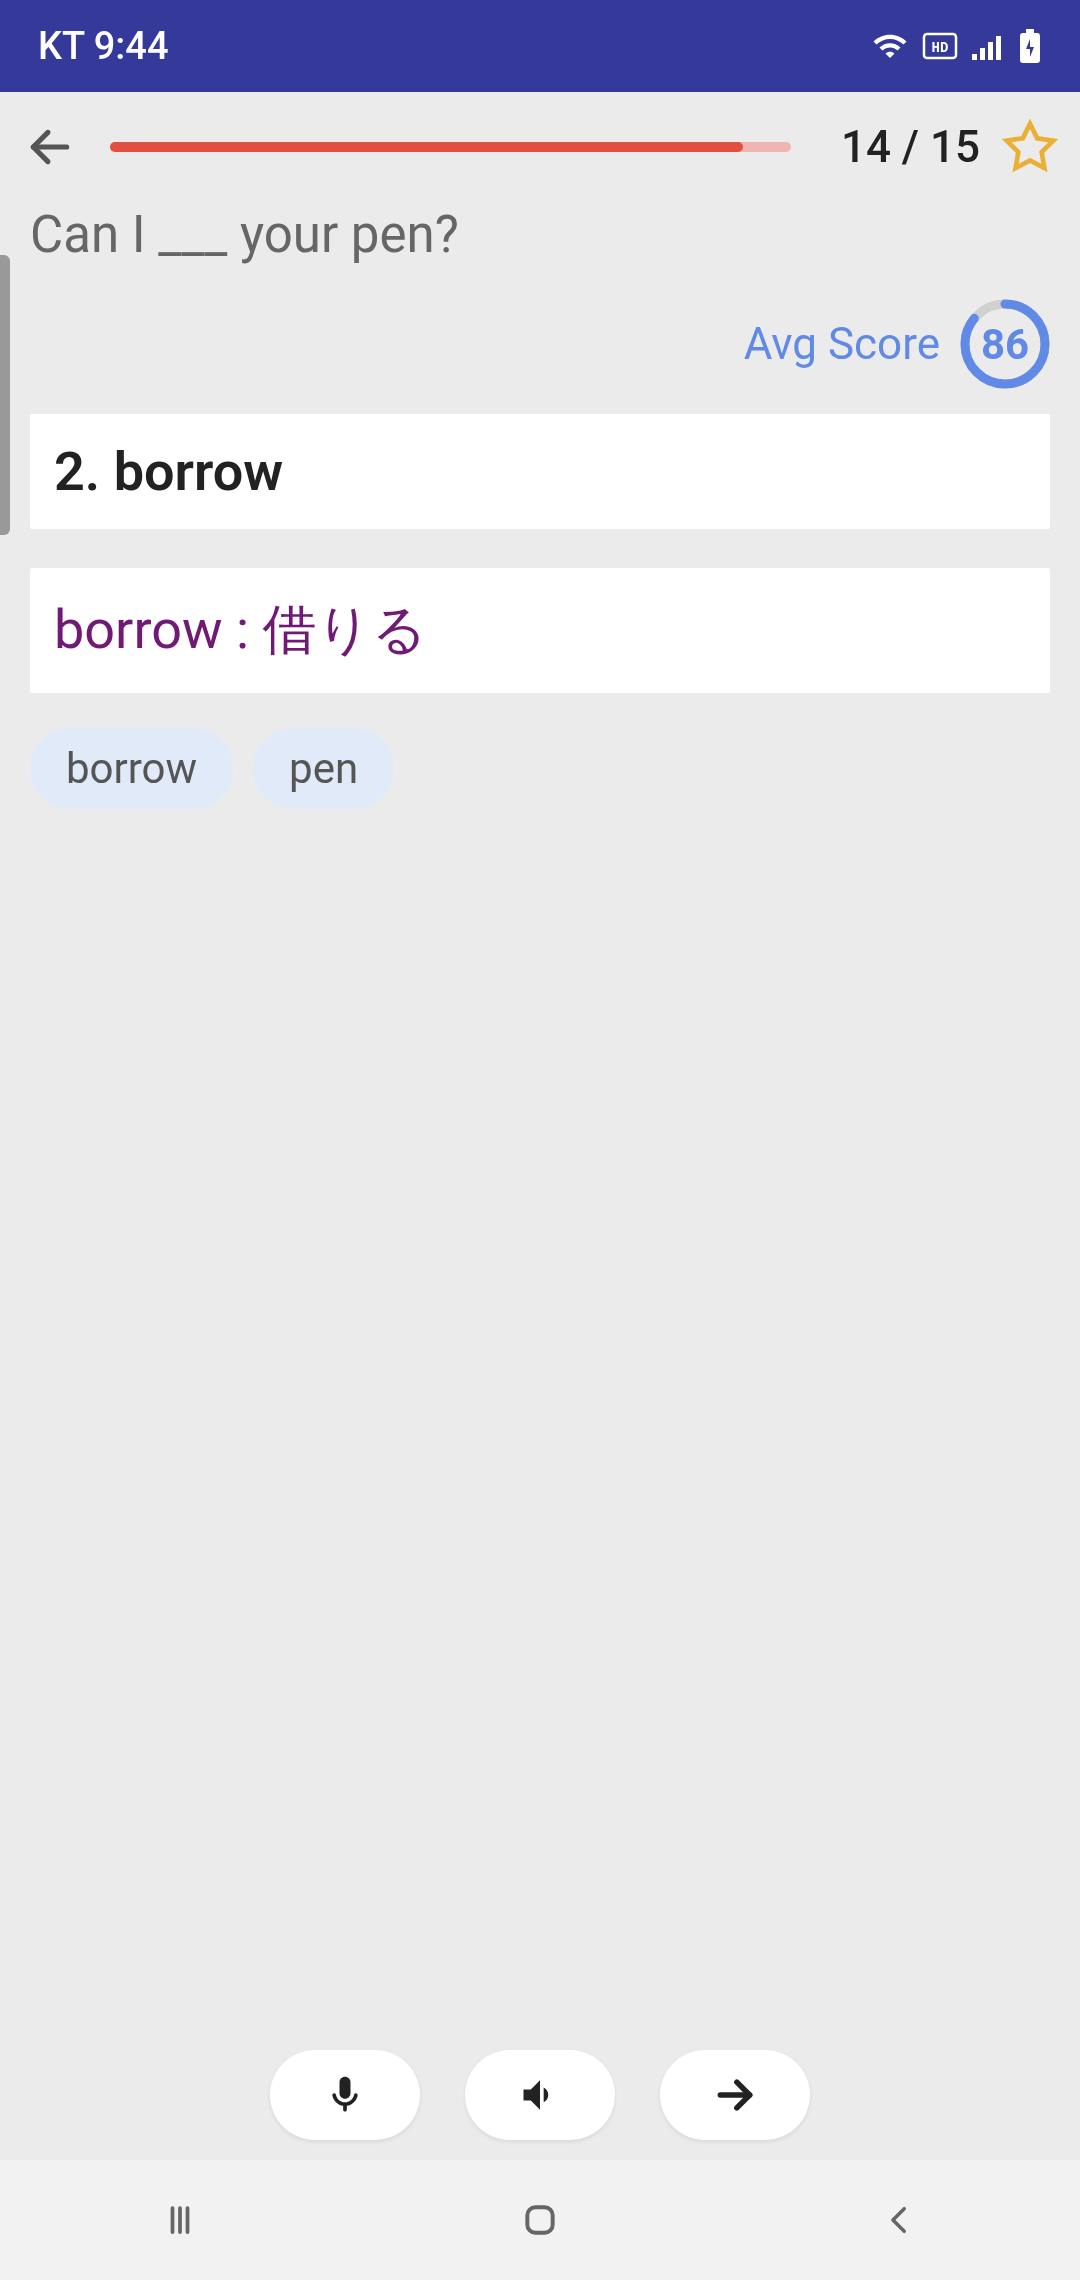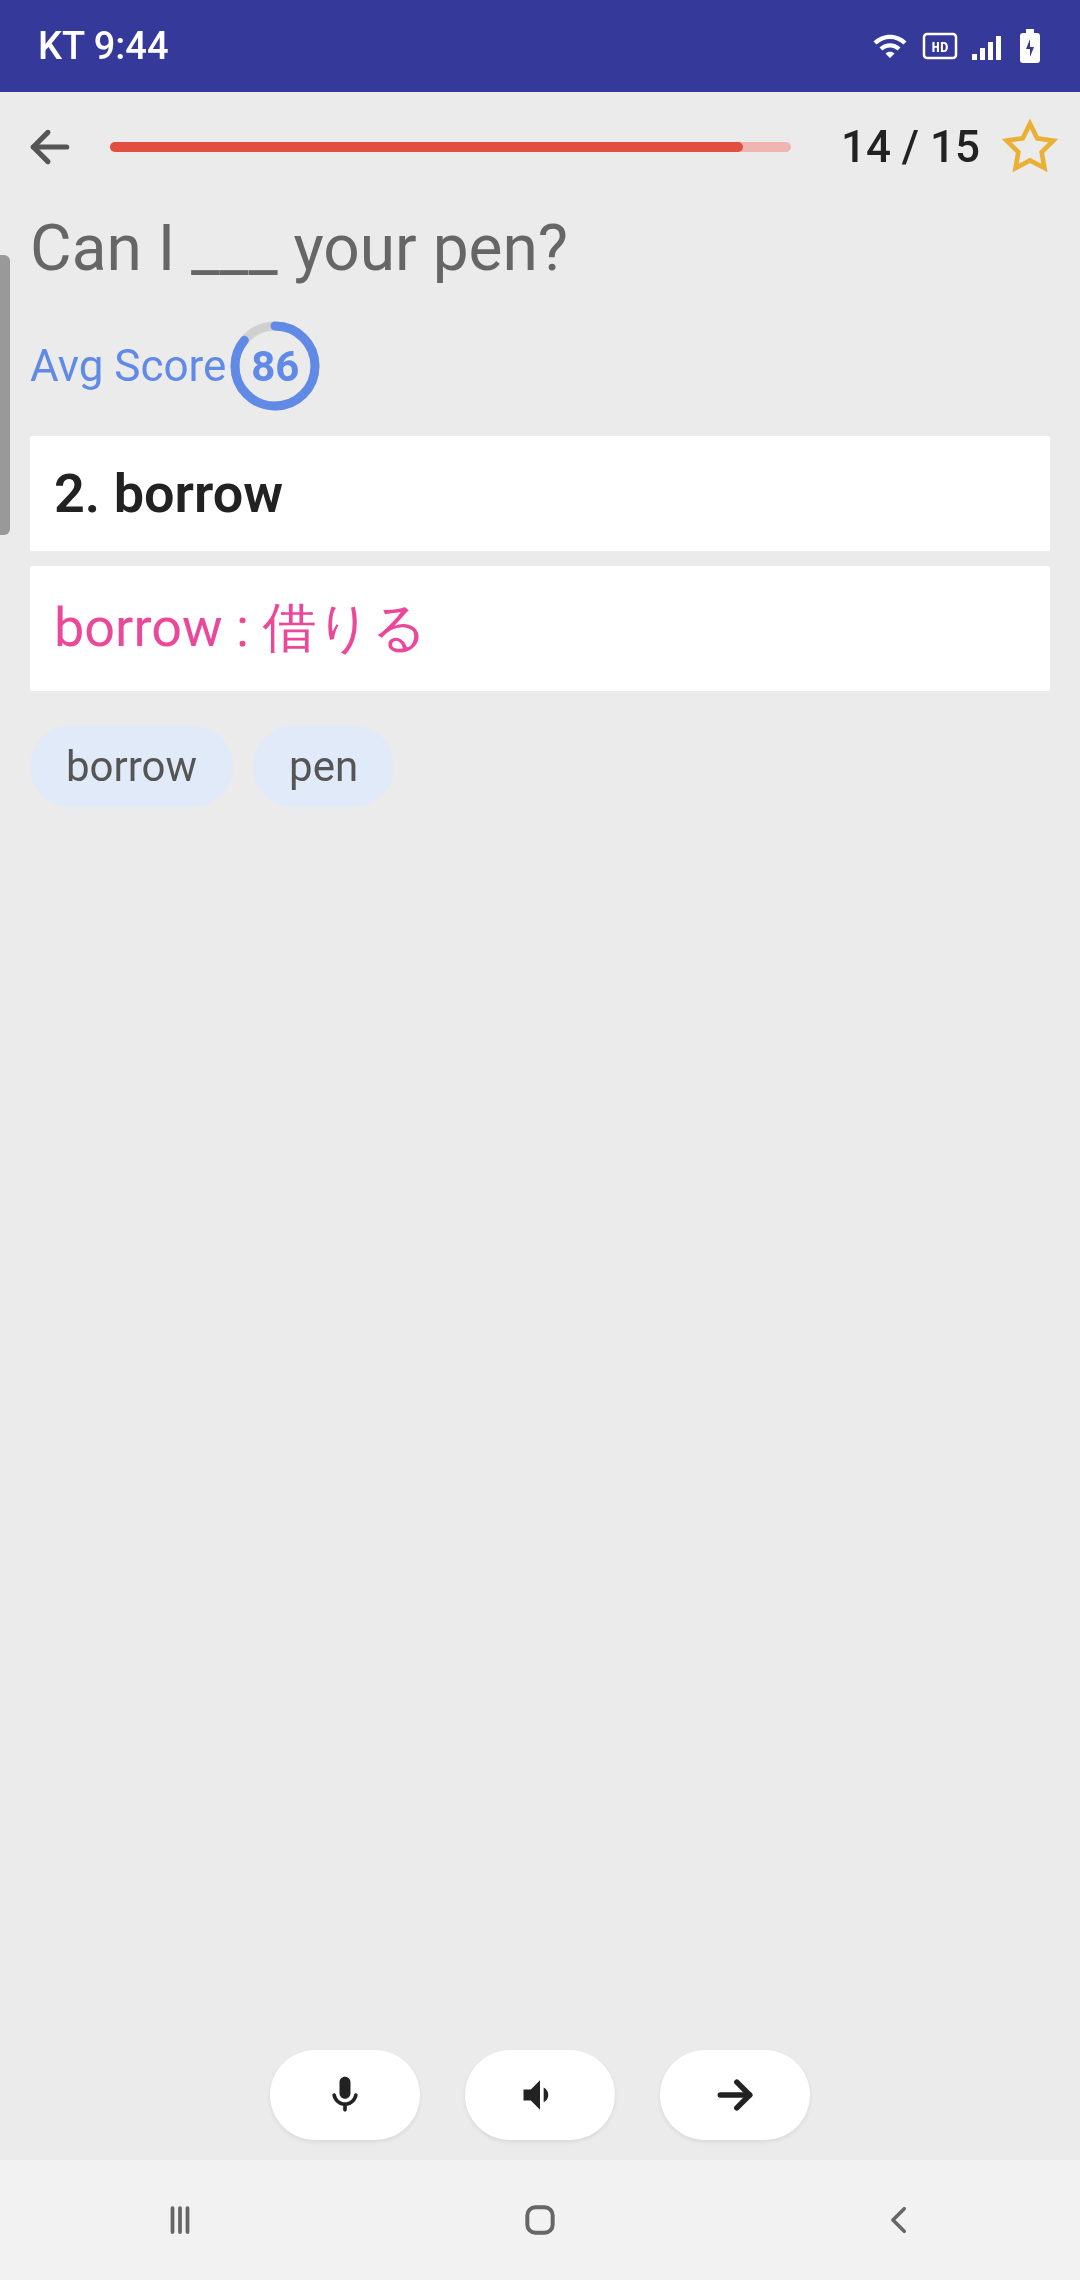--- a/index.html
+++ b/index.html
@@ -11,33 +11,33 @@
     .status-icon { display: inline-flex; align-items: center; font-family: Liberation Mono, monospace; }
     
     .header { height: 110px; display: flex; align-items: center; padding: 0 20px; gap: 20px; }
     .back-arrow { width: 60px; height: 60px; display: flex; align-items: center; justify-content: center; cursor: pointer; }
     .progress-bar { flex: 1; height: 10px; background: #f0b5b0; border-radius: 5px; position: relative; margin: 0 10px; }
     .progress-fill { position: absolute; left: 0; top: 0; height: 100%; background: #e04f3f; border-radius: 5px; width: 93%; }
     .progress-count { font-size: 44px; font-weight: 500; color: #222; margin-left: 20px; }
     .star-icon { width: 60px; height: 60px; display: flex; align-items: center; justify-content: center; cursor: pointer; }
     
     .question-area { padding: 0 30px; }
-    .question-en { font-size: 64px; color: #666; margin-top: 9px; }
+    .question-en { font-size: 51px; color: #666; margin-top: 3px; }
     .question-ja { font-size: 46px; color: #666; margin-top: 25px; }
     
-    .score-row { display: flex; align-items: center; justify-content: flex-start; padding: 0 30px; margin-top: 35px; gap: 4px; }
+    .score-row { display: flex; align-items: center; justify-content: flex-end; padding: 0 30px; margin-top: 35px; gap: 20px; }
     .score-label { font-size: 44px; color: #6189e6; font-weight: 400; }
     .score-circle { width: 90px; height: 90px; border-radius: 50%; position: relative; display: flex; align-items: center; justify-content: center; }
     .score-circle svg { position: absolute; top: 0; left: 0; transform: rotate(-90deg); }
     .score-value { font-size: 42px; color: #6189e6; font-weight: 700; position: relative; z-index: 1; }
     
     .options { padding: 0 30px; margin-top: 25px; display: flex; flex-direction: column; gap: 15px; }
     .option { background: white; padding: 26px 24px; font-size: 54px; font-weight: 600; color: #222; cursor: pointer; border-radius: 2px; }
     .option.selected { background: #ffffff; color: #222; }
-    .definition { background: white; padding: 26px 24px; font-size: 54px; font-weight: 400; color: #ec4899; border-radius: 2px; }
+    .definition { background: white; padding: 26px 24px; font-size: 54px; font-weight: 400; color: #701a75; border-radius: 2px; margin-top: 24px; }
     
     .chips { display: flex; gap: 20px; padding: 0 30px; margin-top: 35px; }
     .chip { background: #e0eaf8; color: #555; font-size: 42px; padding: 16px 36px; border-radius: 40px; cursor: pointer; }
     
     .bottom-controls { position: absolute; bottom: 140px; left: 0; right: 0; display: flex; justify-content: center; gap: 45px; }
     .control-btn { width: 150px; height: 90px; background: white; border-radius: 45px; display: flex; align-items: center; justify-content: center; cursor: pointer; box-shadow: 0 2px 4px rgba(0,0,0,0.08); }
     
     .nav-bar { position: absolute; bottom: 0; left: 0; right: 0; height: 120px; background: #f2f2f2; display: flex; align-items: center; justify-content: space-around; }
     .nav-btn { width: 120px; height: 60px; display: flex; align-items: center; justify-content: center; cursor: pointer; }
     

